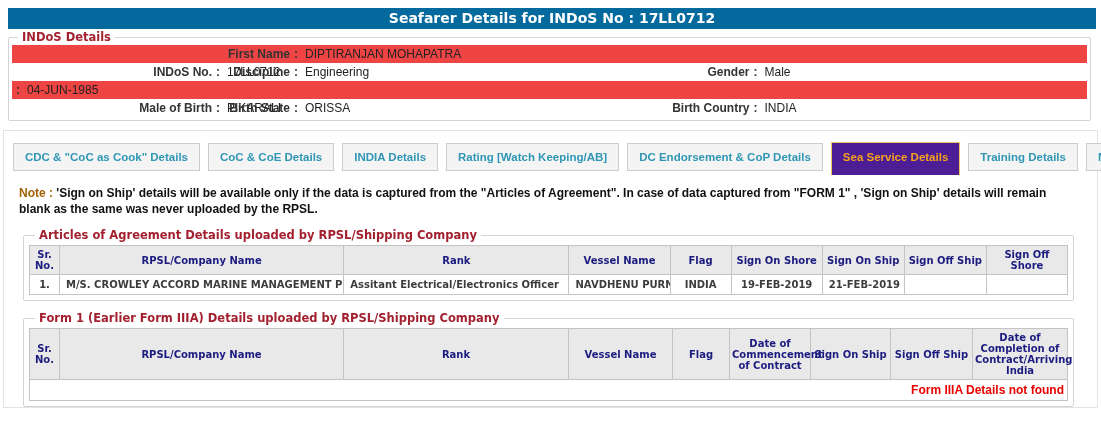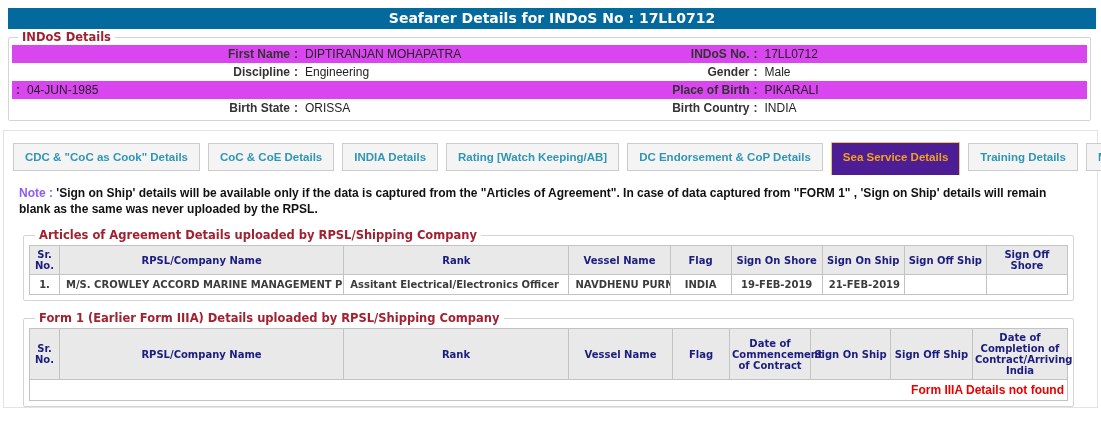--- a/index.html
+++ b/index.html
@@ -23,21 +23,21 @@
     border:1px solid #d4d4d4; border-radius:2px;
   }
   legend {
     color:#a3202f; font-weight:bold; font-size:11.5px;
     padding:0 4px; margin-left:6px;
     font-family:"DejaVu Sans", sans-serif;
   }
   .indos-fieldset { margin:1px 10px 0 8px; padding:1px 3px 3px 3px; }
 
   .detail-row { display:flex; height:18px; line-height:18px; font-size:12px; }
-  .detail-row.striped { background:#d946ef; }
+  .detail-row.striped { background:#ef4444;flex-direction:column; }
   .dcell { display:flex; width:50%; }
   .lbl { font-weight:bold; color:#333333; text-align:right; }
   .dcell.l .lbl { width:278px; }
   .dcell.r .lbl { width:200px; }
   .sep { font-weight:bold; color:#333333; margin:0 7px 0 4px; }
   .val { color:#222222; }
 
   
   .panel {
     margin:9px 3px 0 3px; height:278px;
@@ -55,21 +55,21 @@
   .tab.active {
     background:#4c1d95; border:1px solid #f0c35f; border-bottom:none;
     color:#f5a11c; padding-top:8px; padding-bottom:12px; margin-top:-1px;
   }
 
   
   .note {
     margin:8px 18px 0 15px; max-width:1058px;
     font-size:12px; font-weight:bold; color:#111111; line-height:1.35;
   }
-  .note-label { color:#8b5cf6; }
+  .note-label { color:#a16207; }
 
   
   .section { margin:11px 23px 0 19px; padding:3px 5px 5px 5px; }
   .section.second { margin-top:10px; }
 
   table {
     border-collapse:collapse; width:100%; table-layout:fixed;
     font-family:"DejaVu Sans", sans-serif;
   }
   th {
@@ -120,21 +120,21 @@
         <span class="sep">:</span>
         <span class="val">Male</span>
       </div>
   </div>
   <div class="detail-row striped">
     <div class="dcell l">
         <span class="sep">:</span>
         <span class="val">04-JUN-1985</span>
       </div>
     <div class="dcell r">
-        <span class="lbl">Place of Birth</span>
+        <span class="lbl">Male of Birth</span>
         <span class="sep">:</span>
         <span class="val">PIKARALI</span>
       </div>
   </div>
   <div class="detail-row">
     <div class="dcell l">
         <span class="lbl">Birth State</span>
         <span class="sep">:</span>
         <span class="val">ORISSA</span>
       </div>

